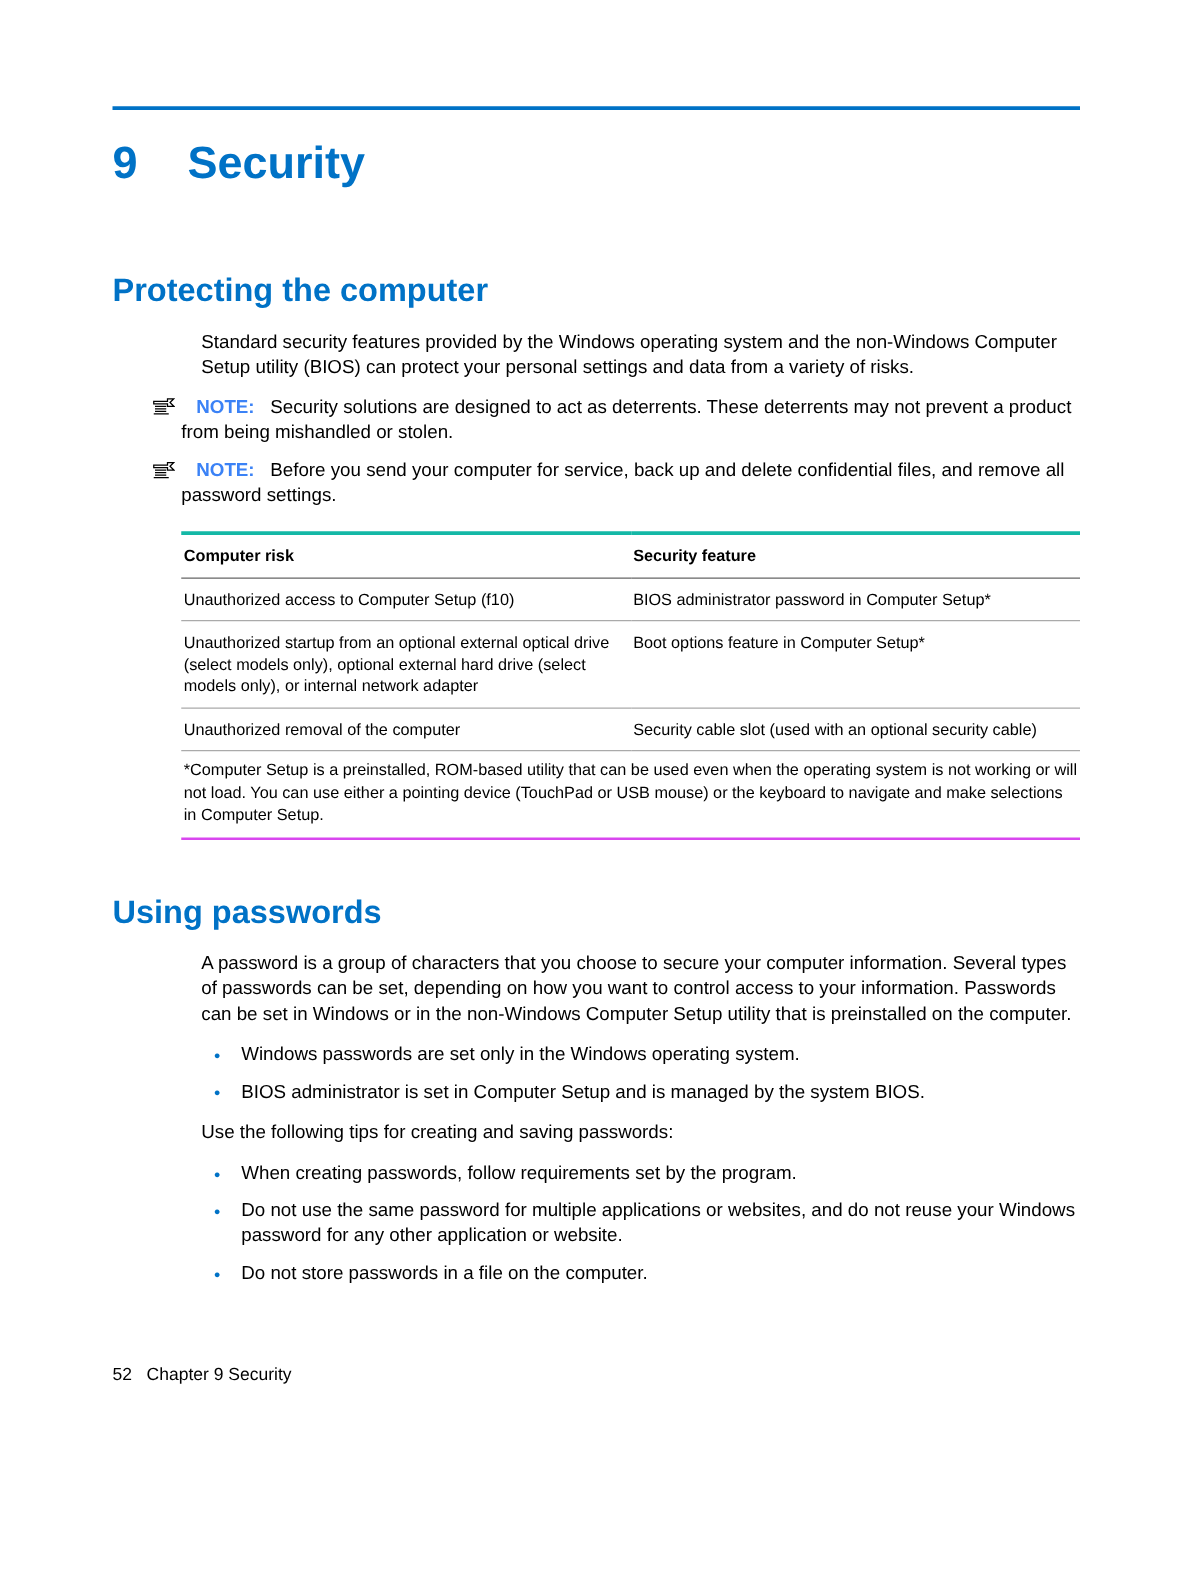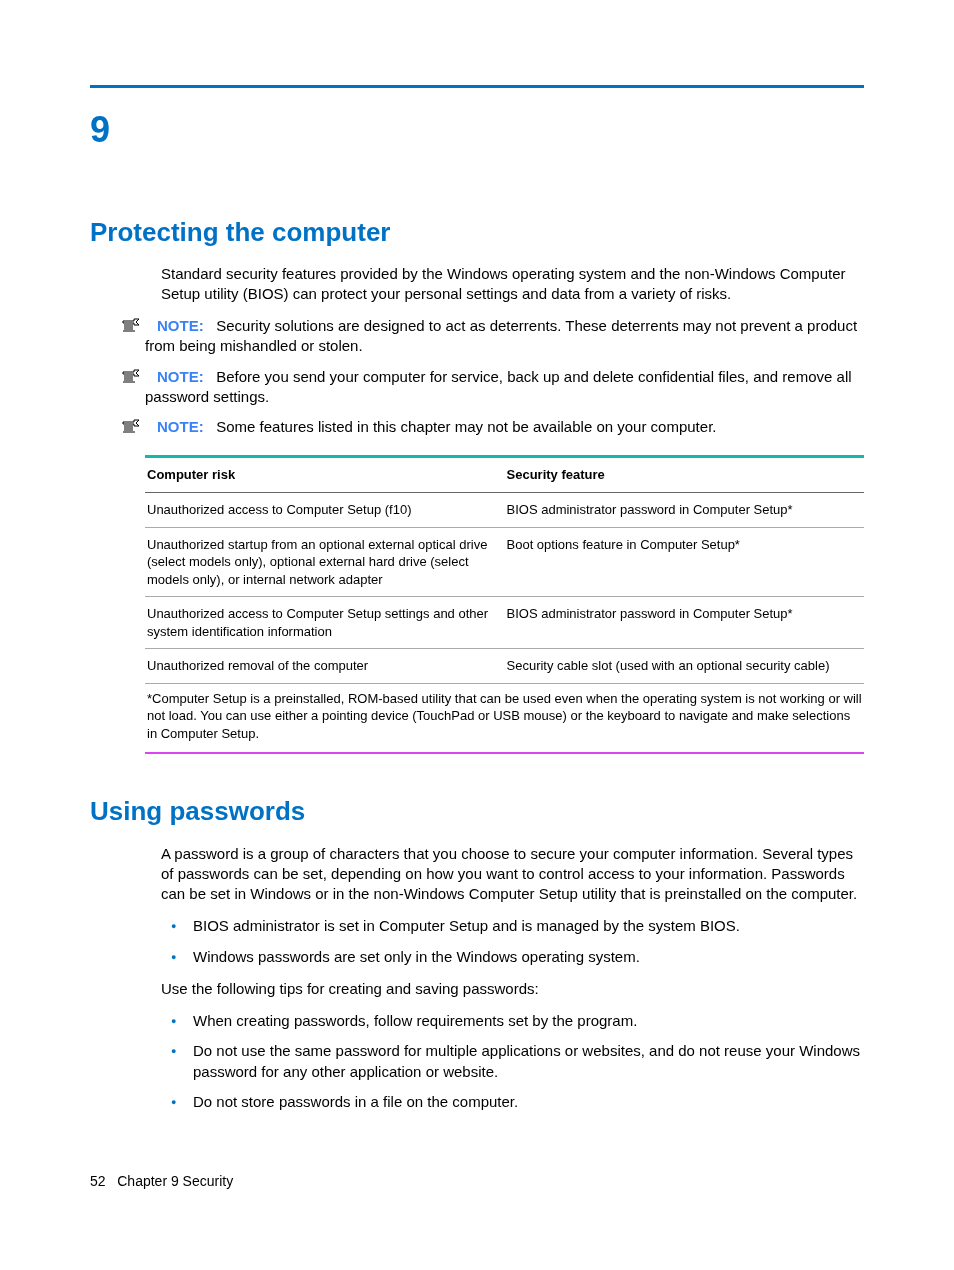--- a/index.html
+++ b/index.html
@@ -126,20 +126,21 @@
   }
 </style>
 </head>
 <body>
 
 <div class="page">
   <div class="top-rule"></div>
 
   <div class="chapter-title-row">
     <span class="chapter-num">9</span>
+    <span class="chapter-name">Security</span>
   </div>
 
   <h2 class="section">Protecting the computer</h2>
 
   <div class="body-indent">
     <p>Standard security features provided by the Windows operating system and the non-Windows Computer Setup utility (BIOS) can protect your personal settings and data from a variety of risks.</p>
   </div>
 
   <div class="note-block">
     <span class="note-icon">
@@ -152,67 +153,55 @@
 
   <div class="note-block">
     <span class="note-icon">
       <svg viewBox="0 0 18 15" width="18" height="15">
         <path d="M1 3 L12 3 L12 1 L17 1 L14 4 L17 7 L12 7 L12 5 L1 5 Z M2 7 L11 7 M2 9 L11 9 M2 11 L11 11 M1 13 L13 13" stroke="#000" stroke-width="1" fill="none"></path>
       </svg>
     </span>
     <div class="note-text"><span class="note-label">NOTE:</span>&nbsp;&nbsp;&nbsp;<span>Before you send your computer for service, back up and delete confidential files, and remove all password settings.</span></div>
   </div>
 
-  <div class="note-block">
-    <span class="note-icon">
-      <svg viewBox="0 0 18 15" width="18" height="15">
-        <path d="M1 3 L12 3 L12 1 L17 1 L14 4 L17 7 L12 7 L12 5 L1 5 Z M2 7 L11 7 M2 9 L11 9 M2 11 L11 11 M1 13 L13 13" stroke="#000" stroke-width="1" fill="none"></path>
-      </svg>
-    </span>
-    <div class="note-text"><span class="note-label">NOTE:</span>&nbsp;&nbsp;&nbsp;<span>Some features listed in this chapter may not be available on your computer.</span></div>
-  </div>
 
   <div class="table-wrap">
     <table class="risk-table">
       <thead>
         <tr>
           <th style="width:50%">Computer risk</th>
           <th>Security feature</th>
         </tr>
       </thead>
       <tbody>
         <tr>
           <td><span>Unauthorized access to Computer Setup (</span><span class="key-hint">f10</span><span>)</span></td>
           <td>BIOS administrator password in Computer Setup*</td>
         </tr>
         <tr>
           <td>Unauthorized startup from an optional external optical drive (select models only), optional external hard drive (select models only), or internal network adapter</td>
           <td>Boot options feature in Computer Setup*</td>
         </tr>
         <tr>
-          <td>Unauthorized access to Computer Setup settings and other system identification information</td>
-          <td>BIOS administrator password in Computer Setup*</td>
-        </tr>
-        <tr>
           <td>Unauthorized removal of the computer</td>
           <td>Security cable slot (used with an optional security cable)</td>
         </tr>
       </tbody>
     </table>
     <div class="table-footnote">*Computer Setup is a preinstalled, ROM-based utility that can be used even when the operating system is not working or will not load. You can use either a pointing device (TouchPad or USB mouse) or the keyboard to navigate and make selections in Computer Setup.</div>
   </div>
 
   <h2 class="section">Using passwords</h2>
 
   <div class="body-indent">
     <p>A password is a group of characters that you choose to secure your computer information. Several types of passwords can be set, depending on how you want to control access to your information. Passwords can be set in Windows or in the non-Windows Computer Setup utility that is preinstalled on the computer.</p>
 
     <ul class="bullets">
+      <li>Windows passwords are set only in the Windows operating system.</li>
       <li>BIOS administrator is set in Computer Setup and is managed by the system BIOS.</li>
-      <li>Windows passwords are set only in the Windows operating system.</li>
     </ul>
 
     <p>Use the following tips for creating and saving passwords:</p>
 
     <ul class="bullets">
       <li>When creating passwords, follow requirements set by the program.</li>
       <li>Do not use the same password for multiple applications or websites, and do not reuse your Windows password for any other application or website.</li>
       <li>Do not store passwords in a file on the computer.</li>
     </ul>
   </div>

